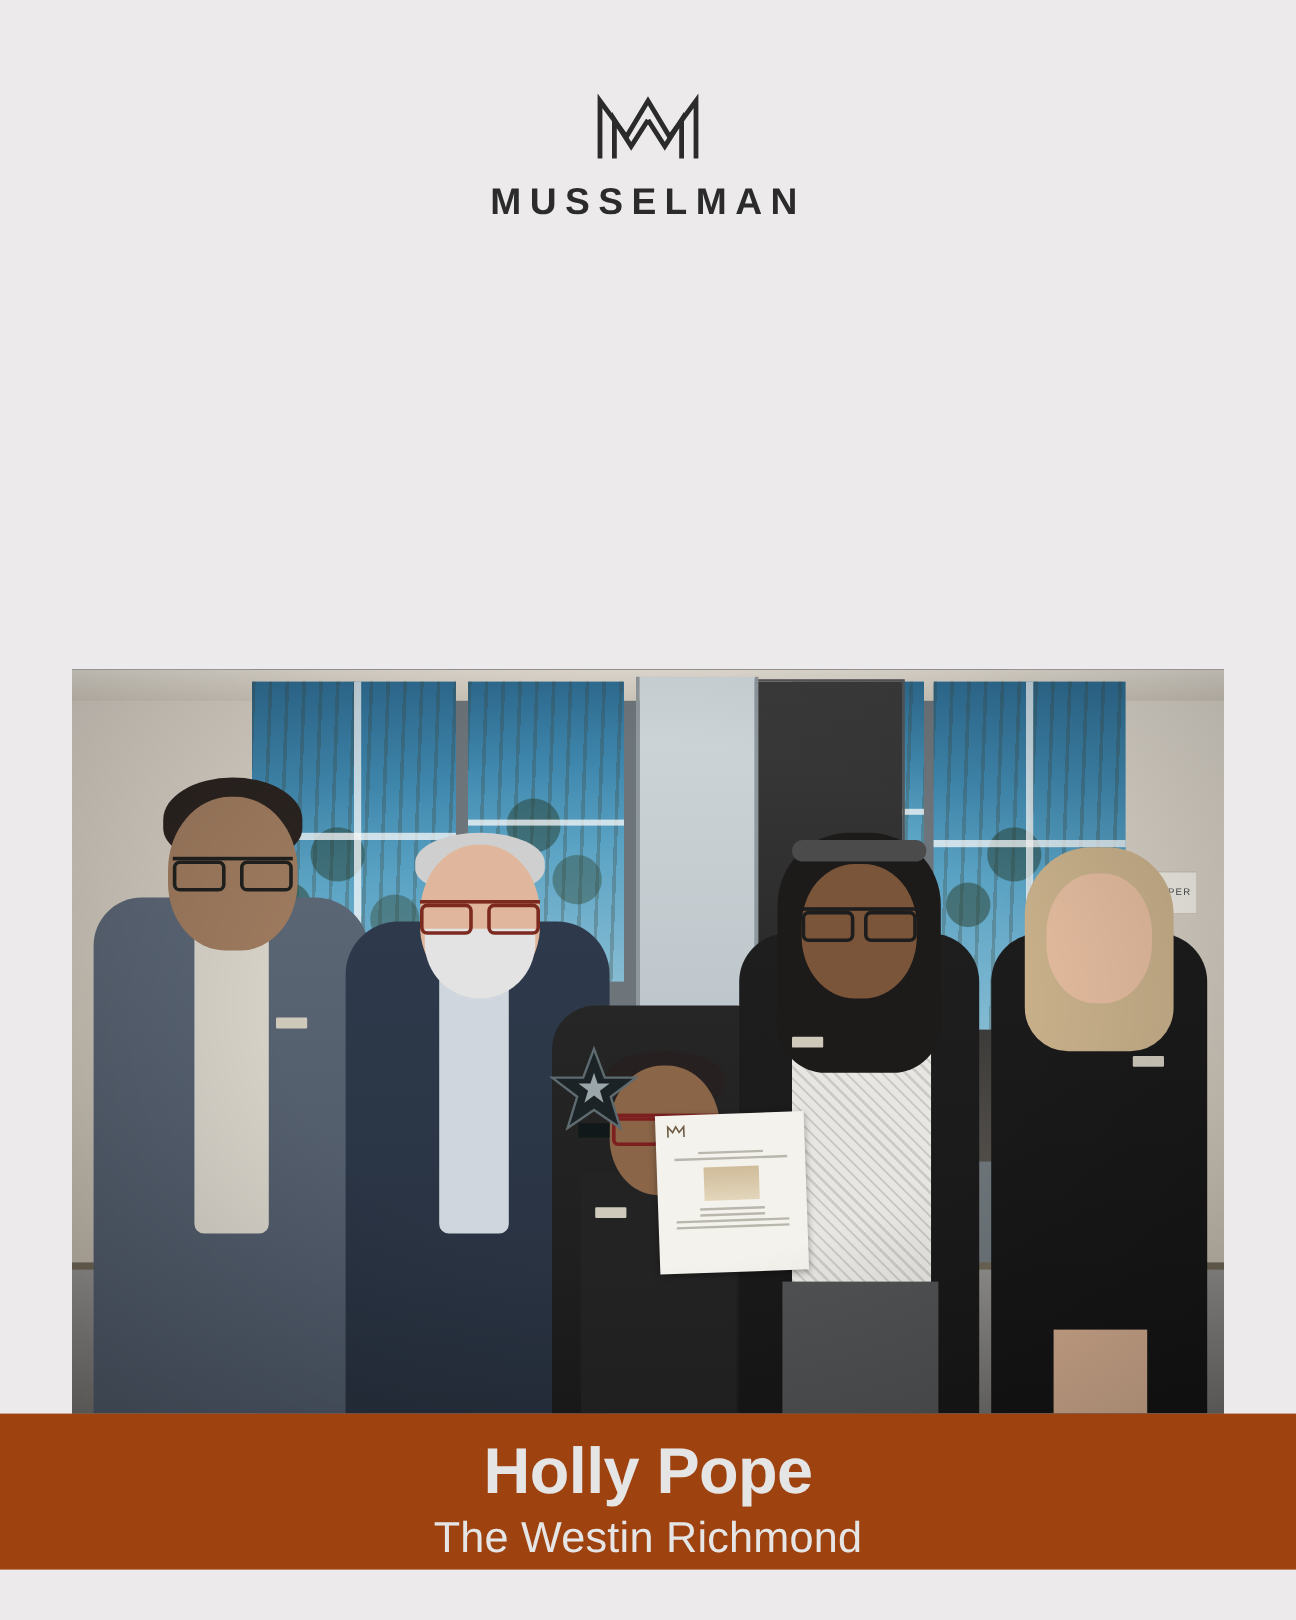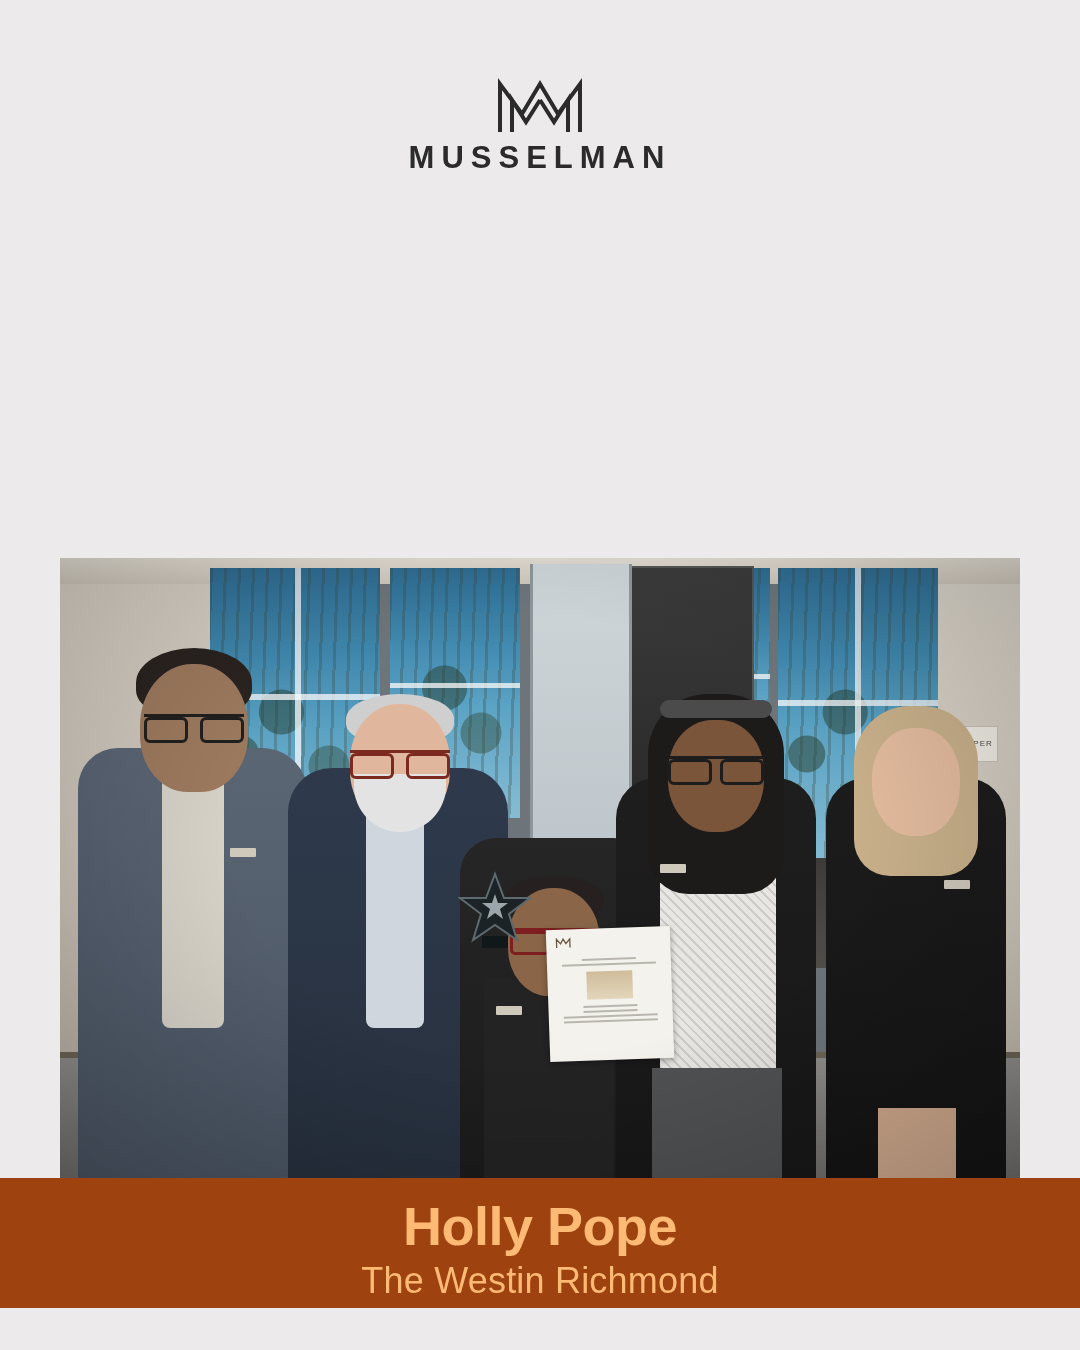--- a/index.html
+++ b/index.html
@@ -29,21 +29,21 @@
     width: 100%;
     text-align: center;
   }
   .logo-mark {
     display: block;
     margin: 0 auto;
     width: 96px;
     height: 62px;
   }
   .logo-word {
-    margin-top: 4px;
+    margin-top: 14px;
     font-size: 31px;
     letter-spacing: 7px;
     font-weight: 700;
     color: #2b2b2b;
     font-family: "Liberation Sans", sans-serif;
   }
   .logo-sub {
     margin-top: 7px;
     font-size: 13px;
     letter-spacing: 8px;
@@ -258,21 +258,21 @@
   }
 
   
   .banner {
     position: absolute;
     left: 0;
     top: 1178px;
     width: 1080px;
     height: 130px;
     background: #9e4210;
-    color: #fdba74;
+    color: #e5e5e5;
     text-align: center;
   }
   .banner .name {
     display: block;
     font-size: 54px;
     font-weight: 700;
     letter-spacing: -0.5px;
     padding-top: 20px;
     line-height: 1.04;
   }

